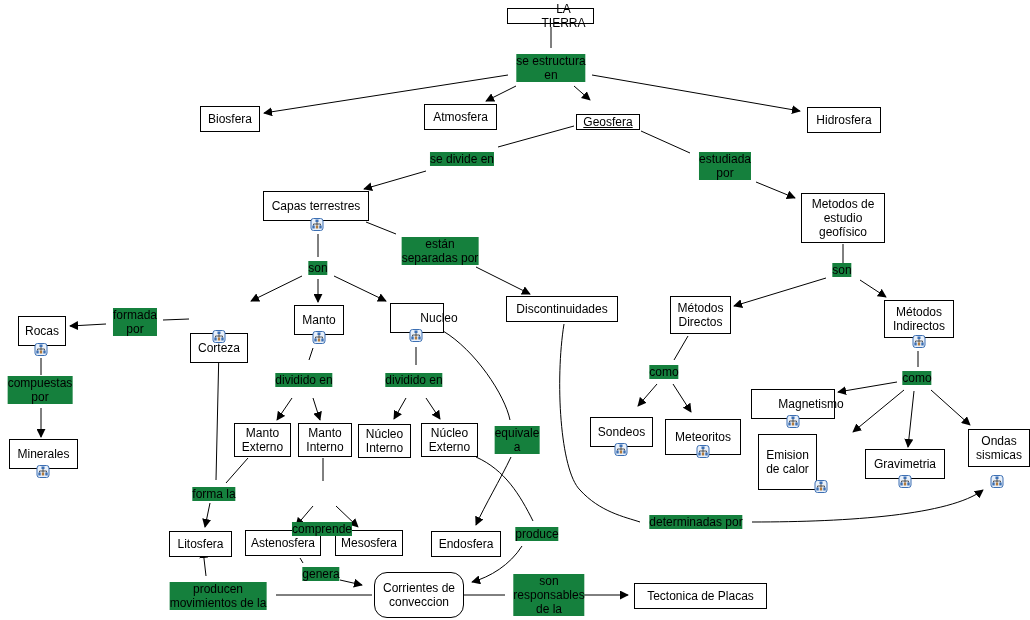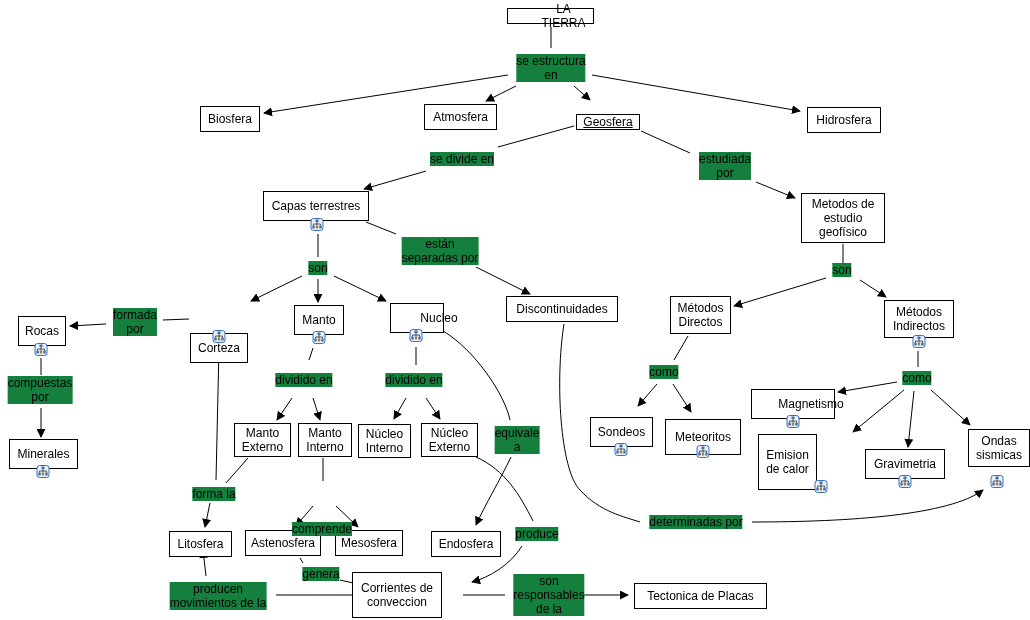--- a/index.html
+++ b/index.html
@@ -120,21 +120,21 @@
 <div class="node" style="left:751px;top:389px;width:84px;height:30px;padding-left:36px;">Magnetismo</div>
 <div class="node" style="left:758px;top:434px;width:59px;height:56px;">Emision
 de calor</div>
 <div class="node" style="left:865px;top:449px;width:80px;height:30px;">Gravimetria</div>
 <div class="node" style="left:968px;top:429px;width:62px;height:38px;">Ondas
 sismicas</div>
 <div class="node" style="left:169px;top:531px;width:63px;height:26px;">Litosfera</div>
 <div class="node" style="left:245px;top:530px;width:76px;height:26px;">Astenosfera</div>
 <div class="node" style="left:335px;top:530px;width:68px;height:26px;">Mesosfera</div>
 <div class="node" style="left:431px;top:531px;width:70px;height:26px;">Endosfera</div>
-<div class="node" style="left:352px;top:572px;width:90px;height:46px;">Corrientes de
+<div class="node" style="left:374px;top:572px;width:90px;height:46px;border-radius:13px;">Corrientes de
 conveccion</div>
 <div class="node" style="left:634px;top:583px;width:133px;height:26px;">Tectonica de Placas</div>
 
 <div class="sub" style="left:317px;top:218px;">
     <svg width="11" height="11" viewBox="0 0 11 11">
       <rect x="4" y="0.5" width="3" height="2.5" fill="#3c6fb3"></rect>
       <path d="M5.5,3 V5 M2,5 H9 M2,5 V6.5 M5.5,5 V6.5 M9,5 V6.5" stroke="#333" stroke-width="0.8" fill="none"></path>
       <rect x="0.8" y="6.5" width="2.4" height="3" fill="#3c6fb3"></rect>
       <rect x="4.3" y="6.5" width="2.4" height="3" fill="#b07a3c"></rect>
       <rect x="7.8" y="6.5" width="2.4" height="3" fill="#3c6fb3"></rect>

